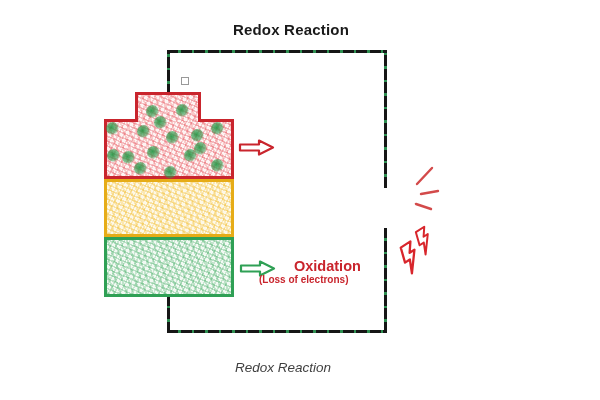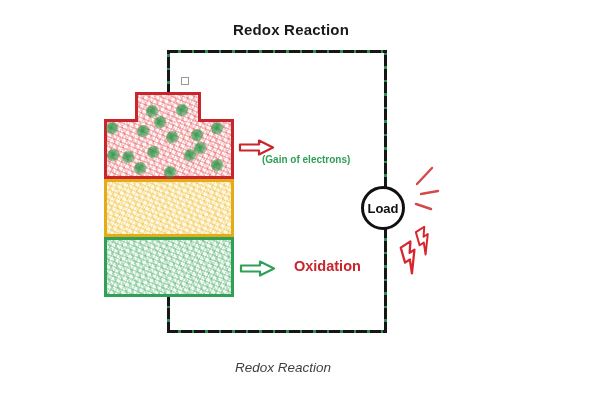--- a/index.html
+++ b/index.html
@@ -110,30 +110,27 @@
       <div class="dot" style="left: 210.5px; top: 158.5px;"></div>
       <div class="dot" style="left: 133.5px; top: 161.5px;"></div>
       <div class="dot" style="left: 163.5px; top: 165.5px;"></div>
       <div class="dot" style="left: 193.5px; top: 141.5px;"></div>
     </div>
   <div class="abs mini-square"></div>
 
   <svg class="abs" style="left:238px;top:139px;z-index:5" width="38" height="17" viewBox="0 0 38 17">
     <polygon points="2,5.5 21,5.5 21,1.5 35,8.5 21,15.5 21,11.5 2,11.5" fill="#ffffff" stroke="#c9252d" stroke-width="2.2" stroke-linejoin="round"></polygon>
   </svg>
-  <div class="abs lbl sub-reduction">(Gain of electrons)</div>
 
   <svg class="abs" style="left:239px;top:260px;z-index:5" width="38" height="17" viewBox="0 0 38 17">
     <polygon points="2,5.5 21,5.5 21,1.5 35,8.5 21,15.5 21,11.5 2,11.5" fill="#ffffff" stroke="#2fa055" stroke-width="2.2" stroke-linejoin="round"></polygon>
   </svg>
   <div class="abs lbl lbl-oxidation">Oxidation</div>
+  <div class="abs lbl sub-oxidation">(Loss of electrons)</div>
 
-  <div class="abs load">
-    <span>Load</span>
-  </div>
 
   <svg class="abs" style="left:410px;top:163px;z-index:5" width="34" height="50" viewBox="0 0 34 50">
     <g stroke="#d34a4a" stroke-width="2.4" stroke-linecap="round">
       <line x1="7" y1="21" x2="22" y2="5"></line>
       <line x1="11" y1="31" x2="28" y2="28"></line>
       <line x1="6" y1="41" x2="21" y2="46"></line>
     </g>
   </svg>
 
   <svg class="abs" style="left:386px;top:222px;z-index:5" width="54" height="58" viewBox="0 0 54 58">

